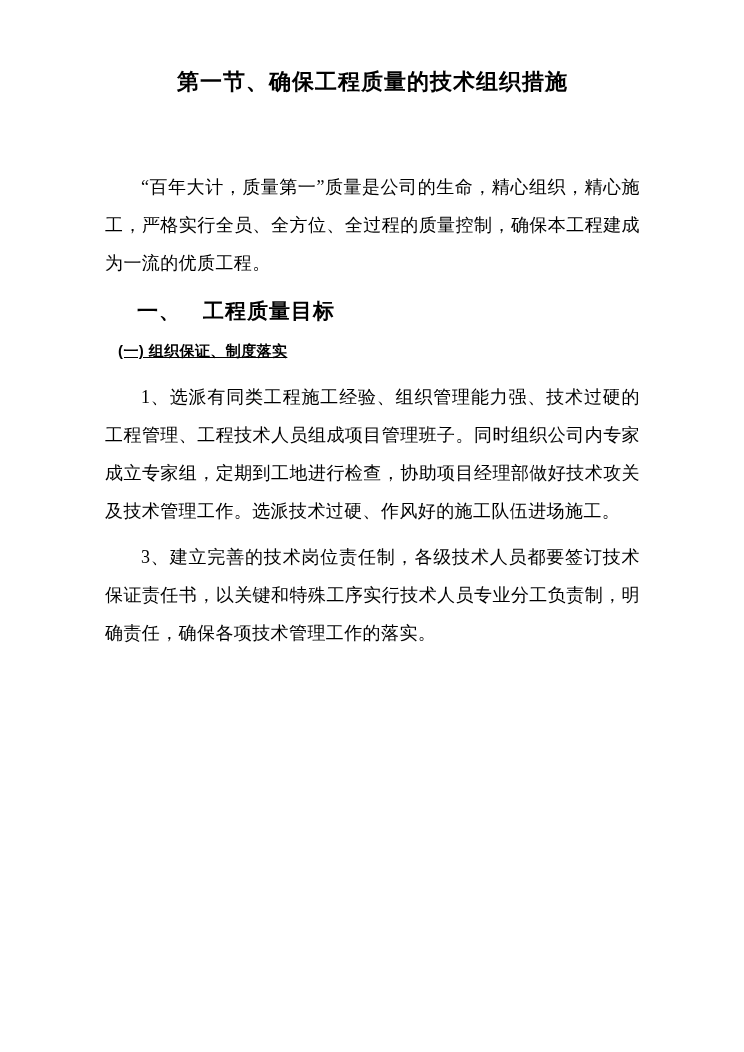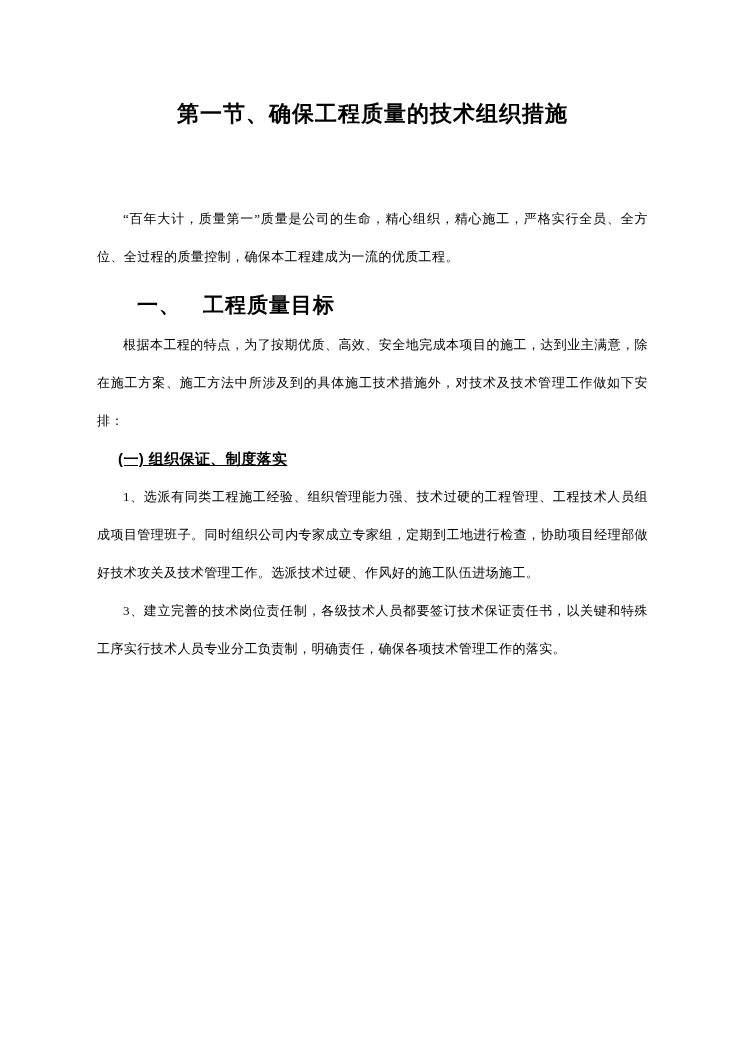--- a/index.html
+++ b/index.html
@@ -9,35 +9,35 @@
   }
   .page {
     position: relative;
     width: 744px;
     height: 1052px;
     margin: 0 auto;
     background: #ffffff;
     color: #000000;
     overflow: hidden;
     box-sizing: border-box;
-    padding: 98px 96px 0 97px;
+    padding: 66px 96px 0 97px;
     font-family: "Liberation Serif", "DejaVu Serif", serif;
   }
   .doc-title {
     margin: 0 0 70px 0;
     text-align: center;
     font-family: "Liberation Sans", "DejaVu Sans", sans-serif;
     font-weight: bold;
     font-size: 22px;
     line-height: 32px;
     letter-spacing: 1px;
   }
   p.body {
-    margin: 0;
-    font-size: 13px;
+    margin: 8px;
+    font-size: 18px;
     line-height: 38px;
     text-align: justify;
     text-justify: inter-ideograph;
     text-indent: 2em;
     letter-spacing: 0.4px;
   }
   h2.section-heading {
     margin: 10px 0 2px 0;
     padding-left: 40px;
     font-family: "Liberation Sans", "DejaVu Sans", sans-serif;
@@ -67,21 +67,20 @@
 <div class="page">
 
   <h1 class="doc-title">第一节、确保工程质量的技术组织措施</h1>
 
   <p class="body">“百年大计，质量第一”质量是公司的生命，精心组织，精心施工，严格实行全员、全方位、全过程的质量控制，确保本工程建成为一流的优质工程。</p>
 
   <h2 class="section-heading">一、　工程质量目标</h2>
 
 
 
-  <p class="body">根据本工程的特点，为了按期优质、高效、安全地完成本项目的施工，达到业主满意，除在施工方案、施工方法中所涉及到的具体施工技术措施外，对技术及技术管理工作做如下安排：</p>
 
   <p class="subhead">(一) 组织保证、制度落实</p>
 
   <p class="body">1、选派有同类工程施工经验、组织管理能力强、技术过硬的工程管理、工程技术人员组成项目管理班子。同时组织公司内专家成立专家组，定期到工地进行检查，协助项目经理部做好技术攻关及技术管理工作。选派技术过硬、作风好的施工队伍进场施工。</p>
 
 
   <p class="body">3、建立完善的技术岗位责任制，各级技术人员都要签订技术保证责任书，以关键和特殊工序实行技术人员专业分工负责制，明确责任，确保各项技术管理工作的落实。</p>
 
 </div>
 

